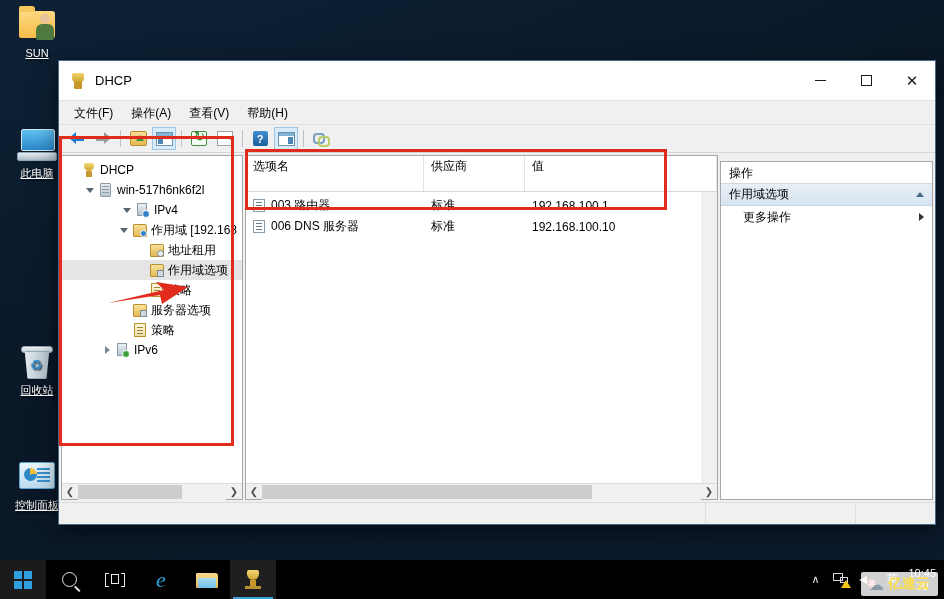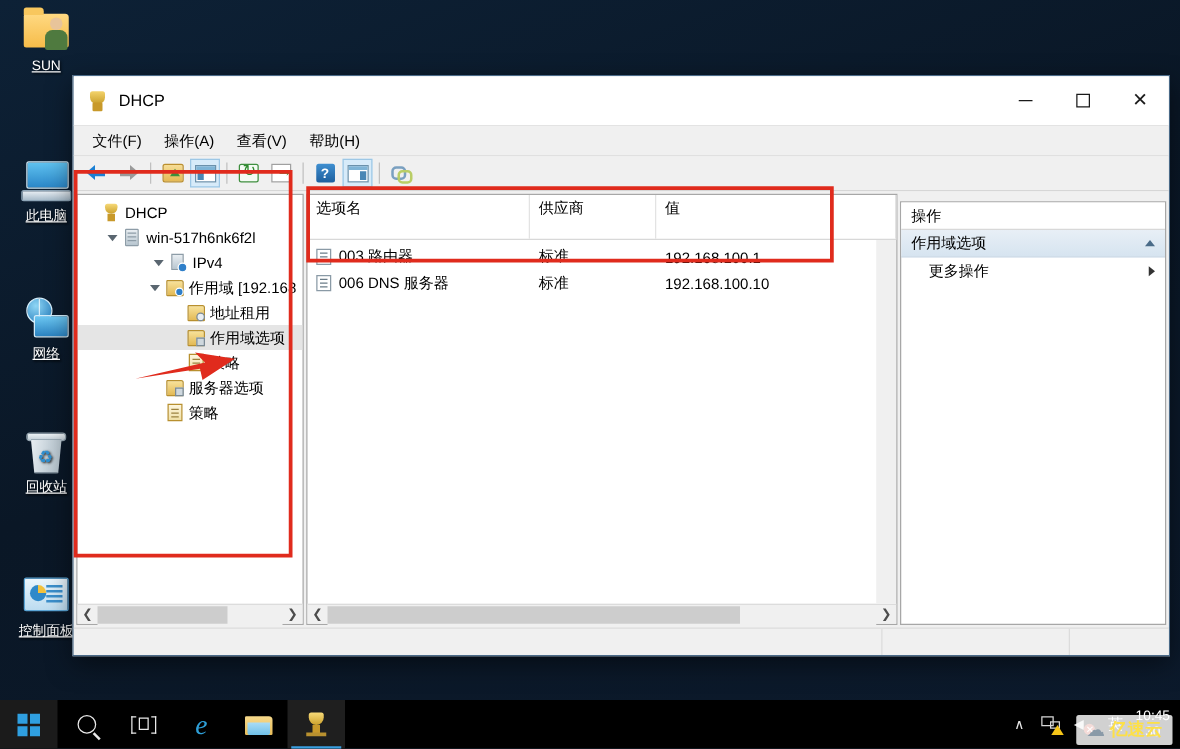--- a/index.html
+++ b/index.html
@@ -411,29 +411,20 @@
   <div class="desk-icon" style="left:6px; top:126px;">
     <span class="gfx">
       <span class="ic-pc">
           <span class="mon"></span>
           <span class="base"></span>
         </span>
     </span>
     <span class="lbl">此电脑</span>
   </div>
 
-  <div class="desk-icon" style="left:6px; top:236px;">
-    <span class="gfx">
-      <span class="ic-net">
-          <span class="globe"></span>
-          <span class="mon2"></span>
-        </span>
-    </span>
-    <span class="lbl">网络</span>
-  </div>
 
   <div class="desk-icon" style="left:6px; top:343px;">
     <span class="gfx">
       <span class="ic-bin">
           <span class="lid"></span>
           <span class="body"></span>
           <span class="rec">♻</span>
         </span>
     </span>
     <span class="lbl">回收站</span>
@@ -588,20 +579,30 @@
                 </span>
               </span>
               <span class="tl">服务器选项</span>
             </div>
             <div class="tnode" style="padding-left: 55px;">
               <span class="tw "></span>
               <span class="ti">
                 <span class="n-doc"></span>
               </span>
               <span class="tl">策略</span>
+            </div>
+            <div class="tnode" style="padding-left: 38px;">
+              <span class="tw col"></span>
+              <span class="ti">
+                <span class="n-v4">
+                  <span class="bx"></span>
+                  <span class="badge ok"></span>
+                </span>
+              </span>
+              <span class="tl">IPv6</span>
             </div>
           </div>
       </div>
       <div class="hscroll">
         <div class="hs-btn">❮</div>
         <div class="hs-track">
           <div class="hs-thumb" style="left:0; width:104px;"></div>
         </div>
         <div class="hs-btn">❯</div>
       </div>

